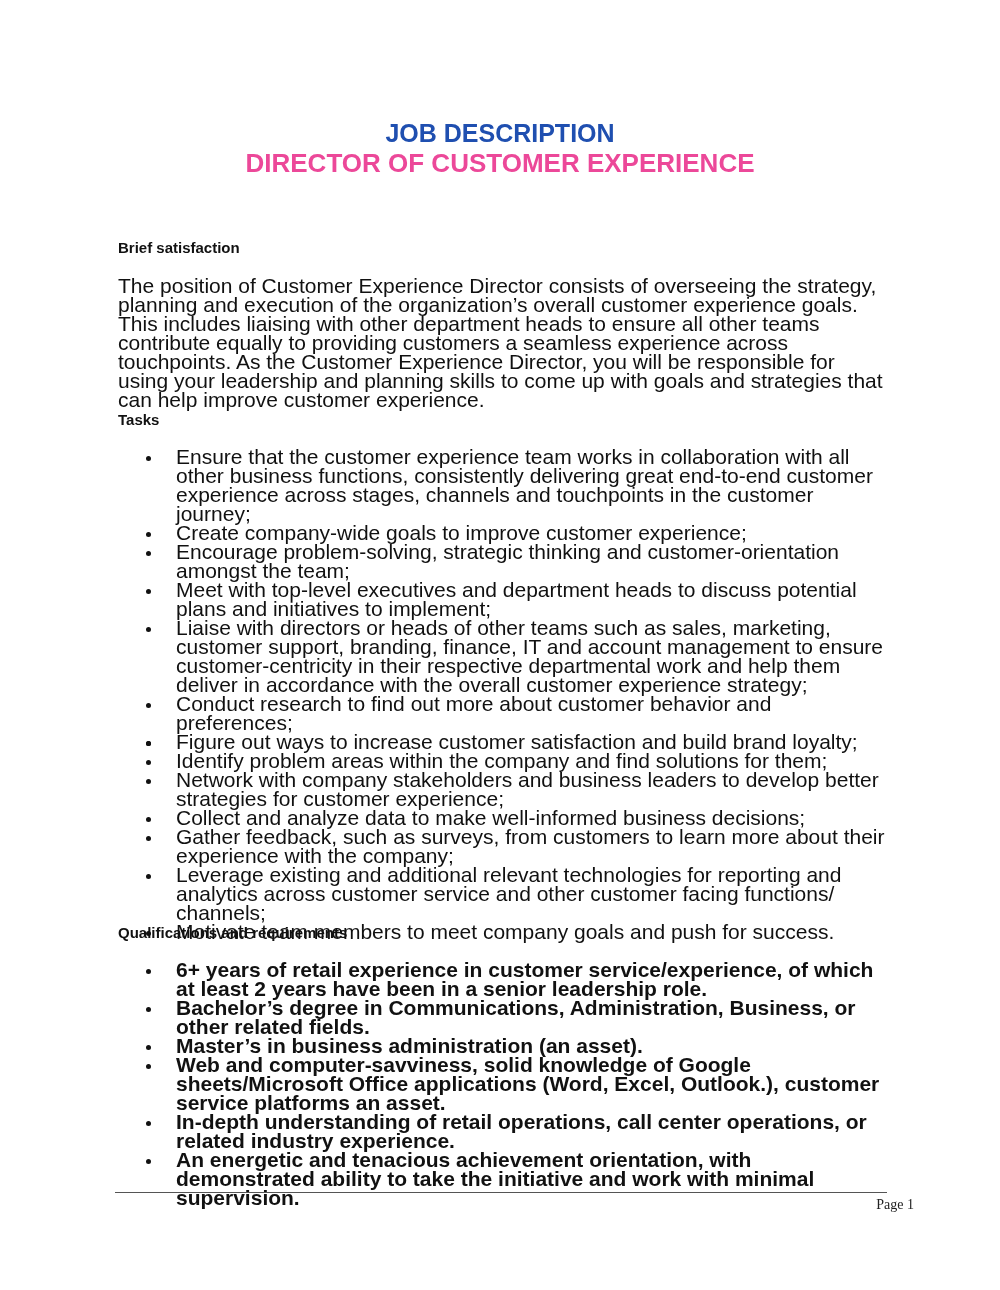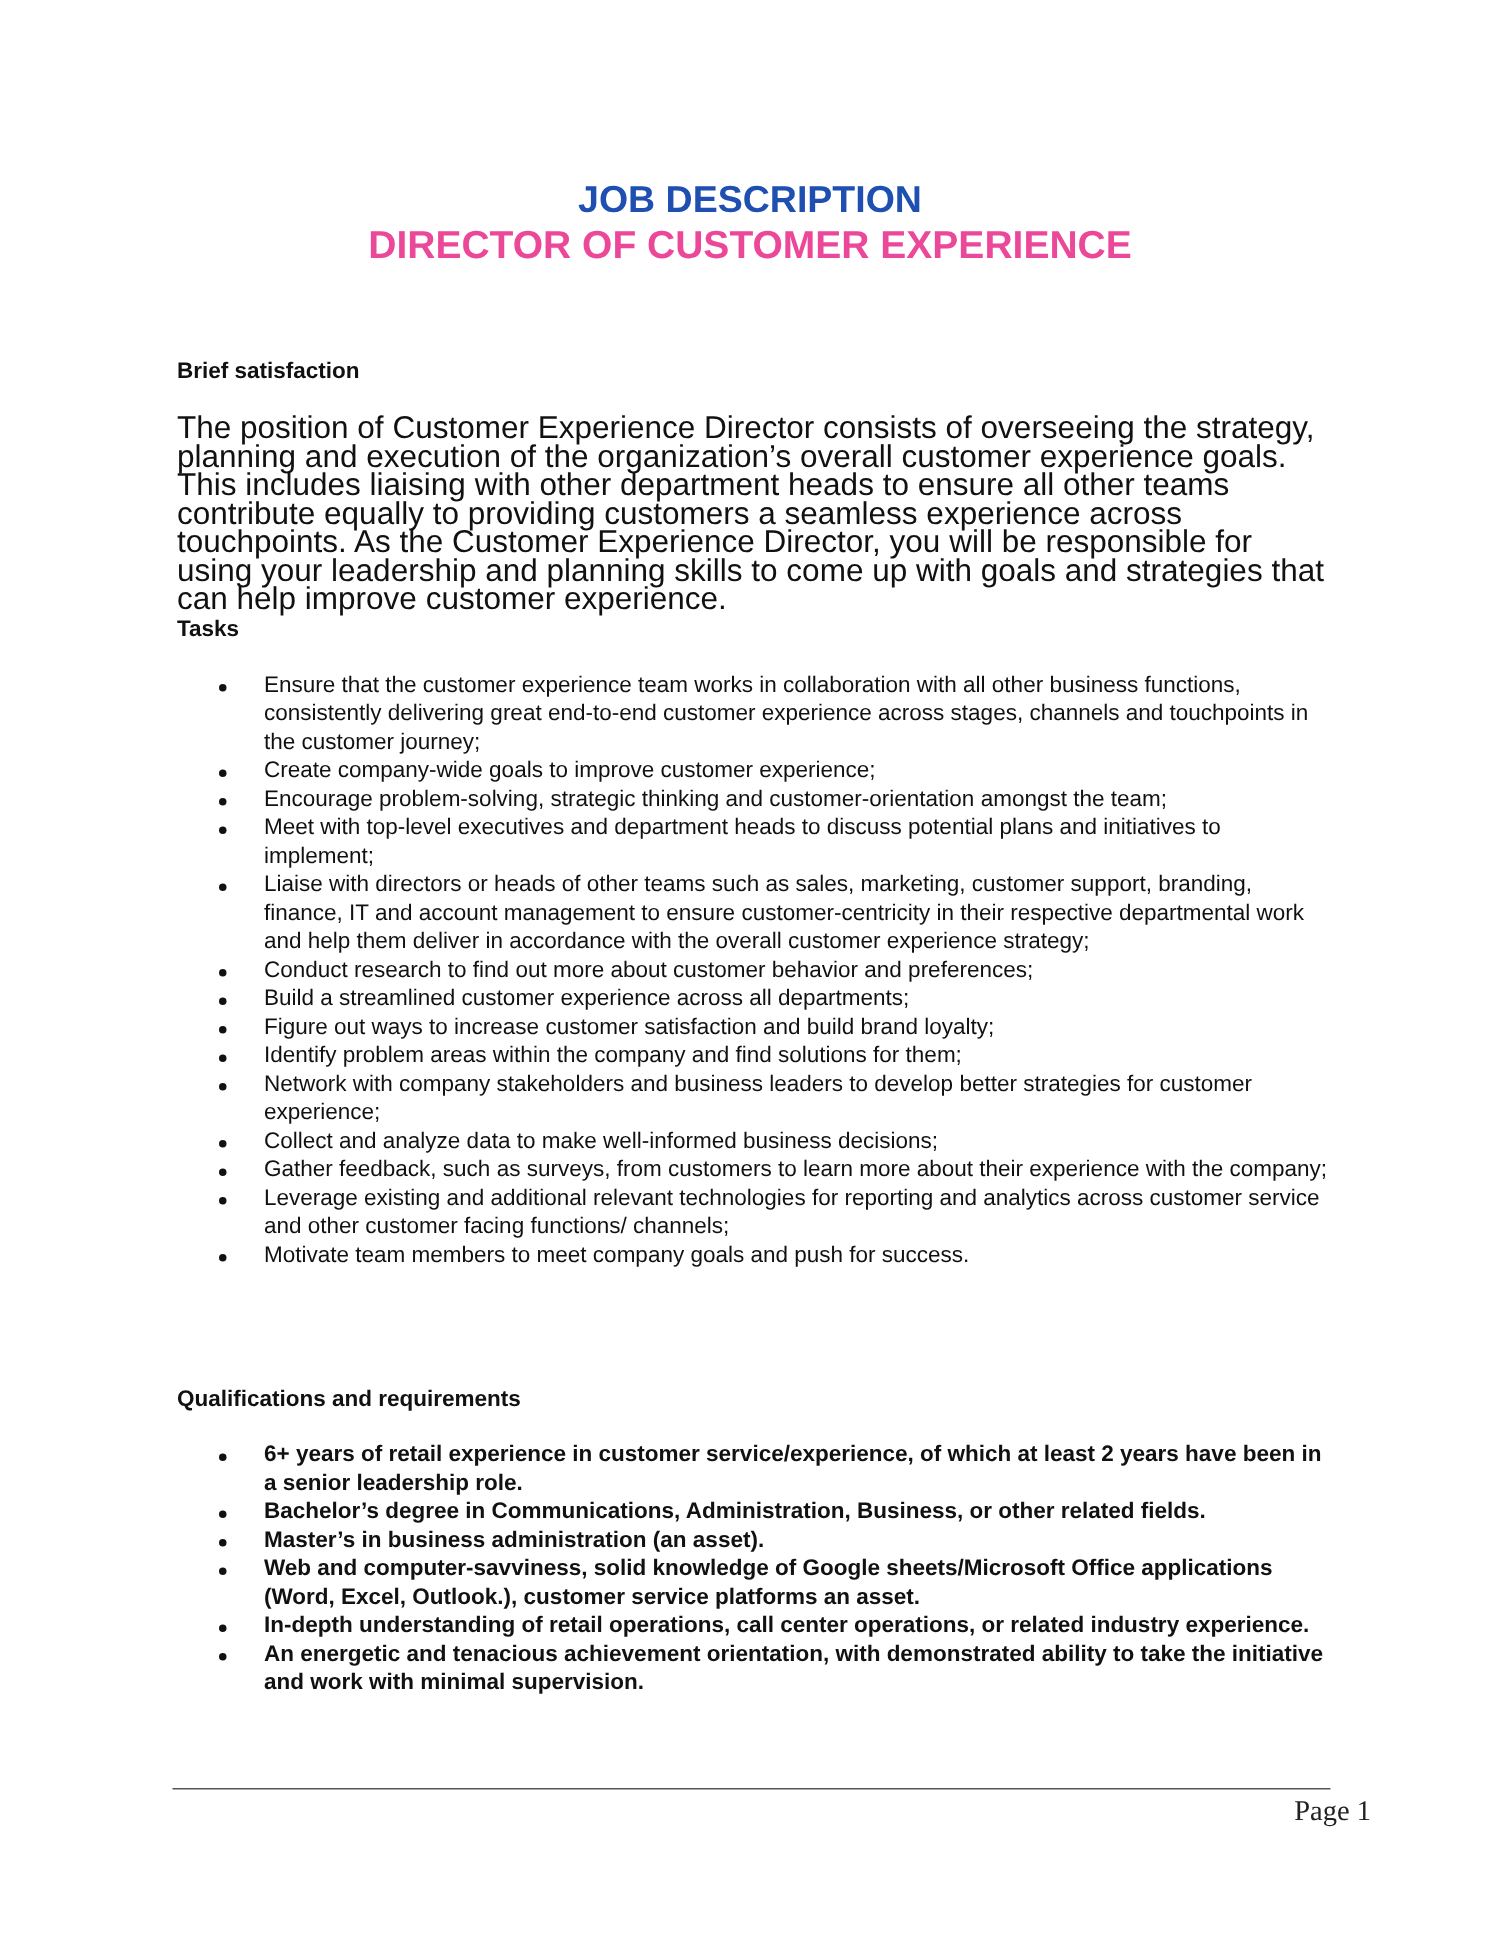--- a/index.html
+++ b/index.html
@@ -57,21 +57,21 @@
       font-size: 21px;
       line-height: 19px;
     }
     .list {
       position: absolute;
       left: 118px;
       width: 770px;
       margin: 0;
       padding: 0;
       list-style: none;
-      font-size: 15px;
+      font-size: 21px;
       line-height: 19px;
     }
     .list li {
       position: relative;
       padding-left: 58px;
     }
     .bullet {
       position: absolute;
       left: 28px;
       top: 9px;
@@ -86,21 +86,21 @@
       top: 1192px;
       width: 772px;
       height: 0;
       border-top: 1px solid #555555;
     }
     .page-number {
       position: absolute;
       right: 114px;
       top: 1197px;
       font-family: "Liberation Serif", serif;
-      font-size: 19px;
+      font-size: 14px;
       color: #222222;
     }
   </style>
 </head>
 <body>
 
 <div class="page">
 
   <div class="title-block">
     <div class="title-main">JOB DESCRIPTION</div>
@@ -111,21 +111,21 @@
   <div class="para" style="top:276px;">The position of Customer Experience Director consists of overseeing the strategy, planning and execution of the organization’s overall customer experience goals. This includes liaising with other department heads to ensure all other teams contribute equally to providing customers a seamless experience across touchpoints. As the Customer Experience Director, you will be responsible for using your leadership and planning skills to come up with goals and strategies that can help improve customer experience.</div>
 
   <div class="section-heading" style="top:410px;">Tasks</div>
   <ul class="list" style="top:447px;">
     <li><span class="bullet"></span><span>Ensure that the customer experience team works in collaboration with all other business functions, consistently delivering great end-to-end customer experience across stages, channels and touchpoints in the customer journey;</span></li>
     <li><span class="bullet"></span><span>Create company-wide goals to improve customer experience;</span></li>
     <li><span class="bullet"></span><span>Encourage problem-solving, strategic thinking and customer-orientation amongst the team;</span></li>
     <li><span class="bullet"></span><span>Meet with top-level executives and department heads to discuss potential plans and initiatives to implement;</span></li>
     <li><span class="bullet"></span><span>Liaise with directors or heads of other teams such as sales, marketing, customer support, branding, finance, IT and account management to ensure customer-centricity in their respective departmental work and help them deliver in accordance with the overall customer experience strategy;</span></li>
     <li><span class="bullet"></span><span>Conduct research to find out more about customer behavior and preferences;</span></li>
-    <li><span class="bullet"></span><span>Build a streamlined customer experience across all departments;</span></li>
+    <li><span class="bullet"></span></li>
     <li><span class="bullet"></span><span>Figure out ways to increase customer satisfaction and build brand loyalty;</span></li>
     <li><span class="bullet"></span><span>Identify problem areas within the company and find solutions for them;</span></li>
     <li><span class="bullet"></span><span>Network with company stakeholders and business leaders to develop better strategies for customer experience;</span></li>
     <li><span class="bullet"></span><span>Collect and analyze data to make well-informed business decisions;</span></li>
     <li><span class="bullet"></span><span>Gather feedback, such as surveys, from customers to learn more about their experience with the company;</span></li>
     <li><span class="bullet"></span><span>Leverage existing and additional relevant technologies for reporting and analytics across customer service and other customer facing functions/ channels;</span></li>
     <li><span class="bullet"></span><span>Motivate team members to meet company goals and push for success.</span></li>
   </ul>
 
   <div class="section-heading" style="top:923px;">Qualifications and requirements</div>

